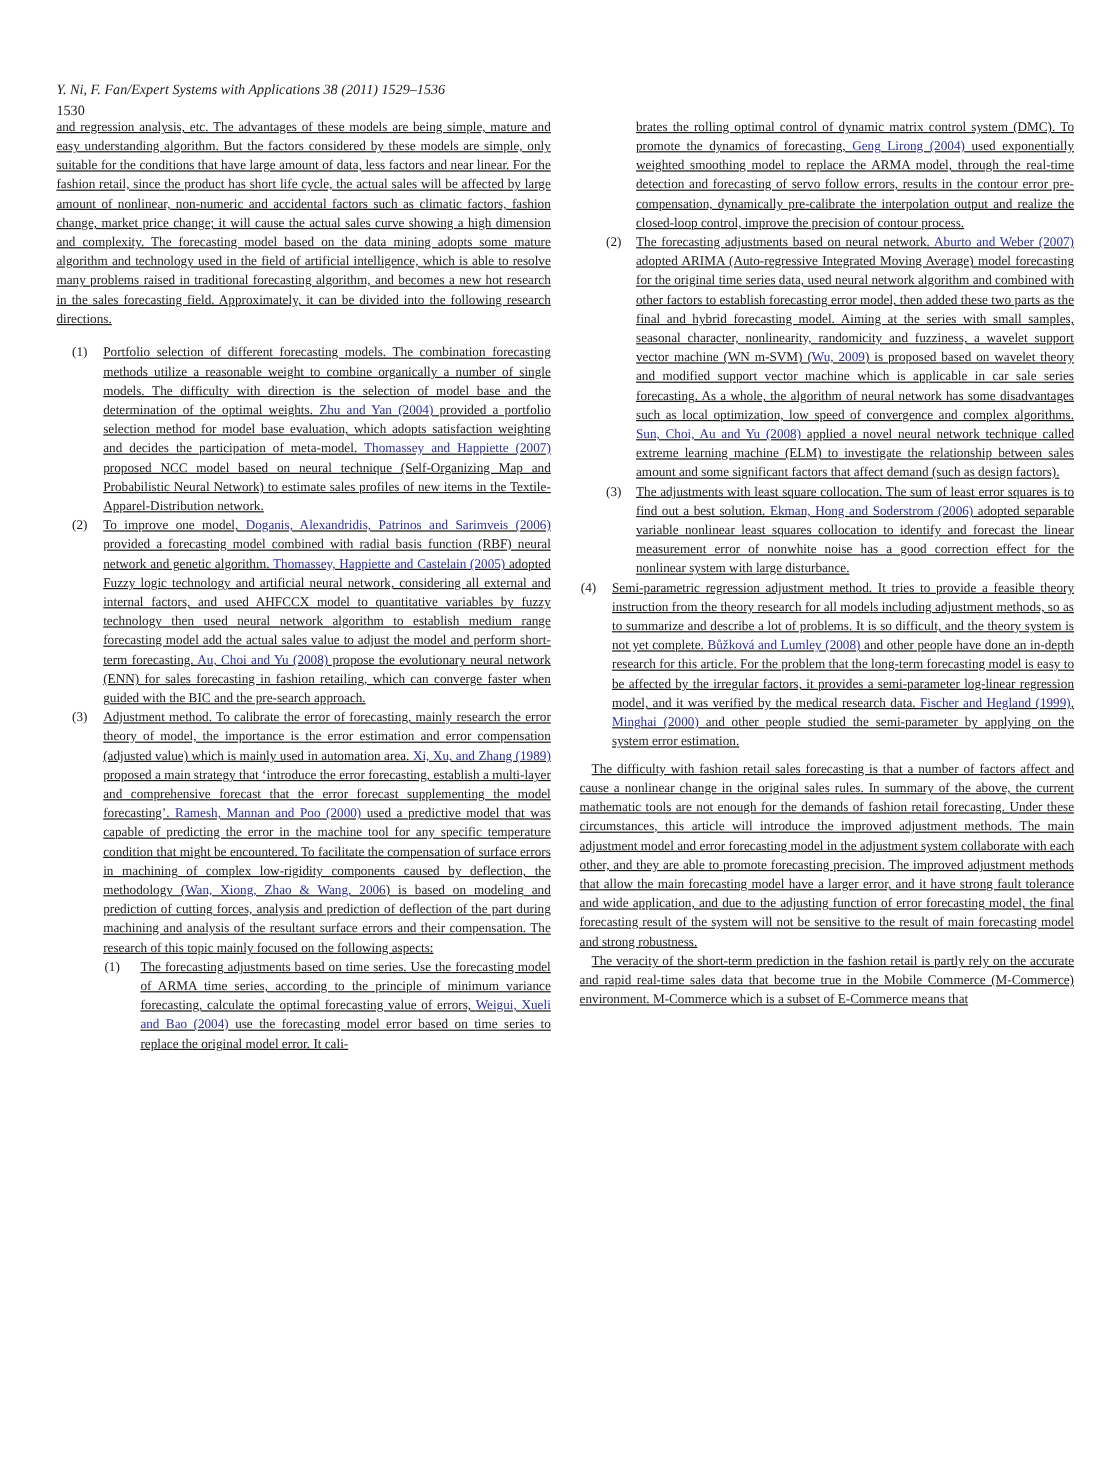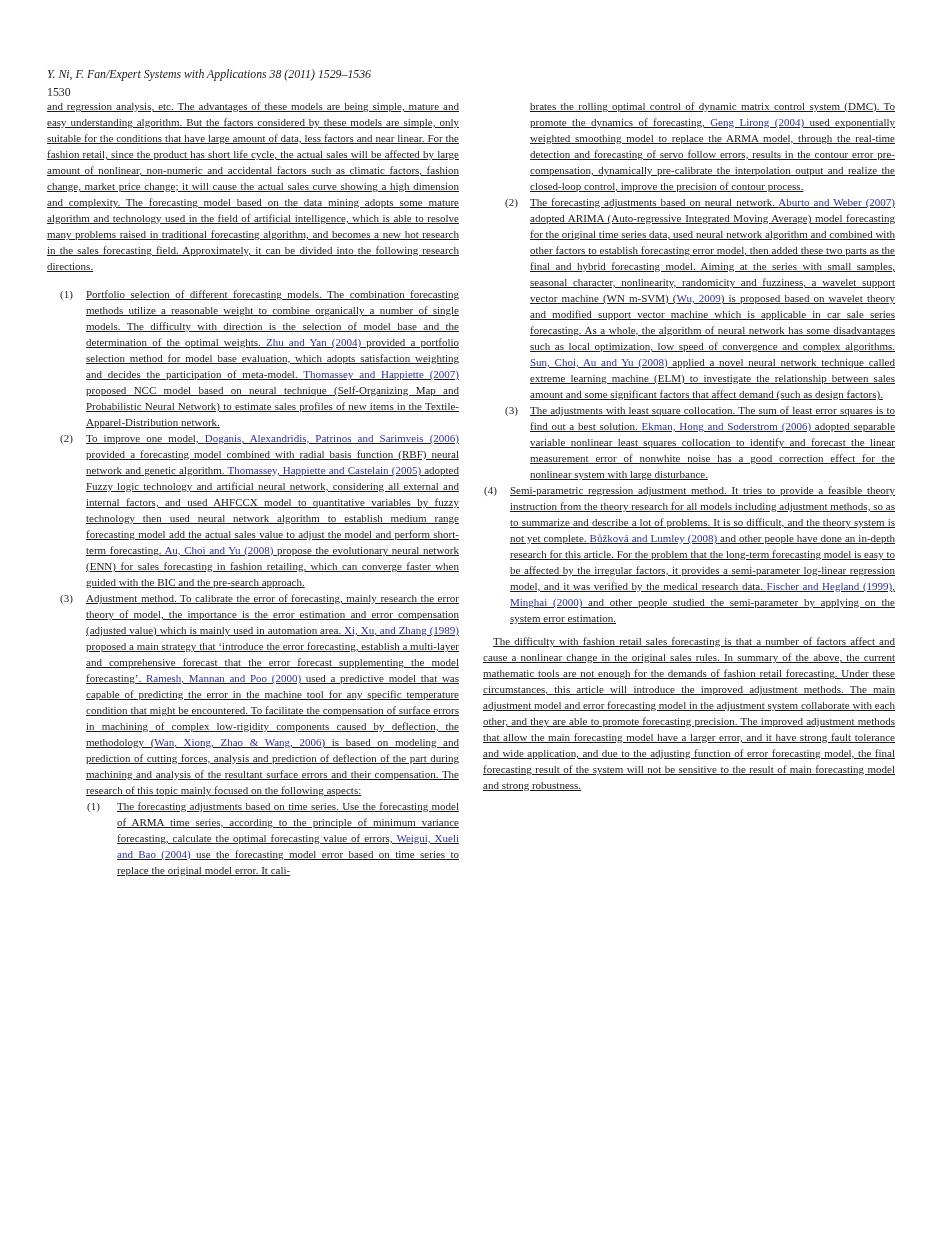--- a/index.html
+++ b/index.html
@@ -71,15 +71,16 @@
     <div class="li2">
       <span class="marker">(3)</span>
       <div class="body">The adjustments with least square collocation. The sum of least error squares is to find out a best solution. <span class="cite">Ekman, Hong and Soderstrom (2006)</span> adopted separable variable nonlinear least squares collocation to identify and forecast the linear measurement error of nonwhite noise has a good correction effect for the nonlinear system with large disturbance.</div>
     </div>
     <div class="li1">
       <span class="marker">(4)</span>
       <div class="body">Semi-parametric regression adjustment method. It tries to provide a feasible theory instruction from the theory research for all models including adjustment methods, so as to summarize and describe a lot of problems. It is so difficult, and the theory system is not yet complete. <span class="cite">Bůžková and Lumley (2008)</span> and other people have done an in-depth research for this article. For the problem that the long-term forecasting model is easy to be affected by the irregular factors, it provides a semi-parameter log-linear regression model, and it was verified by the medical research data. <span class="cite">Fischer and Hegland (1999)</span>, <span class="cite">Minghai (2000)</span> and other people studied the semi-parameter by applying on the system error estimation.</div>
     </div>
 
     <p class="para indent gap">The difficulty with fashion retail sales forecasting is that a number of factors affect and cause a nonlinear change in the original sales rules. In summary of the above, the current mathematic tools are not enough for the demands of fashion retail forecasting. Under these circumstances, this article will introduce the improved adjustment methods. The main adjustment model and error forecasting model in the adjustment system collaborate with each other, and they are able to promote forecasting precision. The improved adjustment methods that allow the main forecasting model have a larger error, and it have strong fault tolerance and wide application, and due to the adjusting function of error forecasting model, the final forecasting result of the system will not be sensitive to the result of main forecasting model and strong robustness.</p>
+    <p class="para indent">The veracity of the short-term prediction in the fashion retail is partly rely on the accurate and rapid real-time sales data that become true in the Mobile Commerce (M-Commerce) environment. M-Commerce which is a subset of E-Commerce means that</p>
   </div>
 
 </div>
 
 </body></html>

